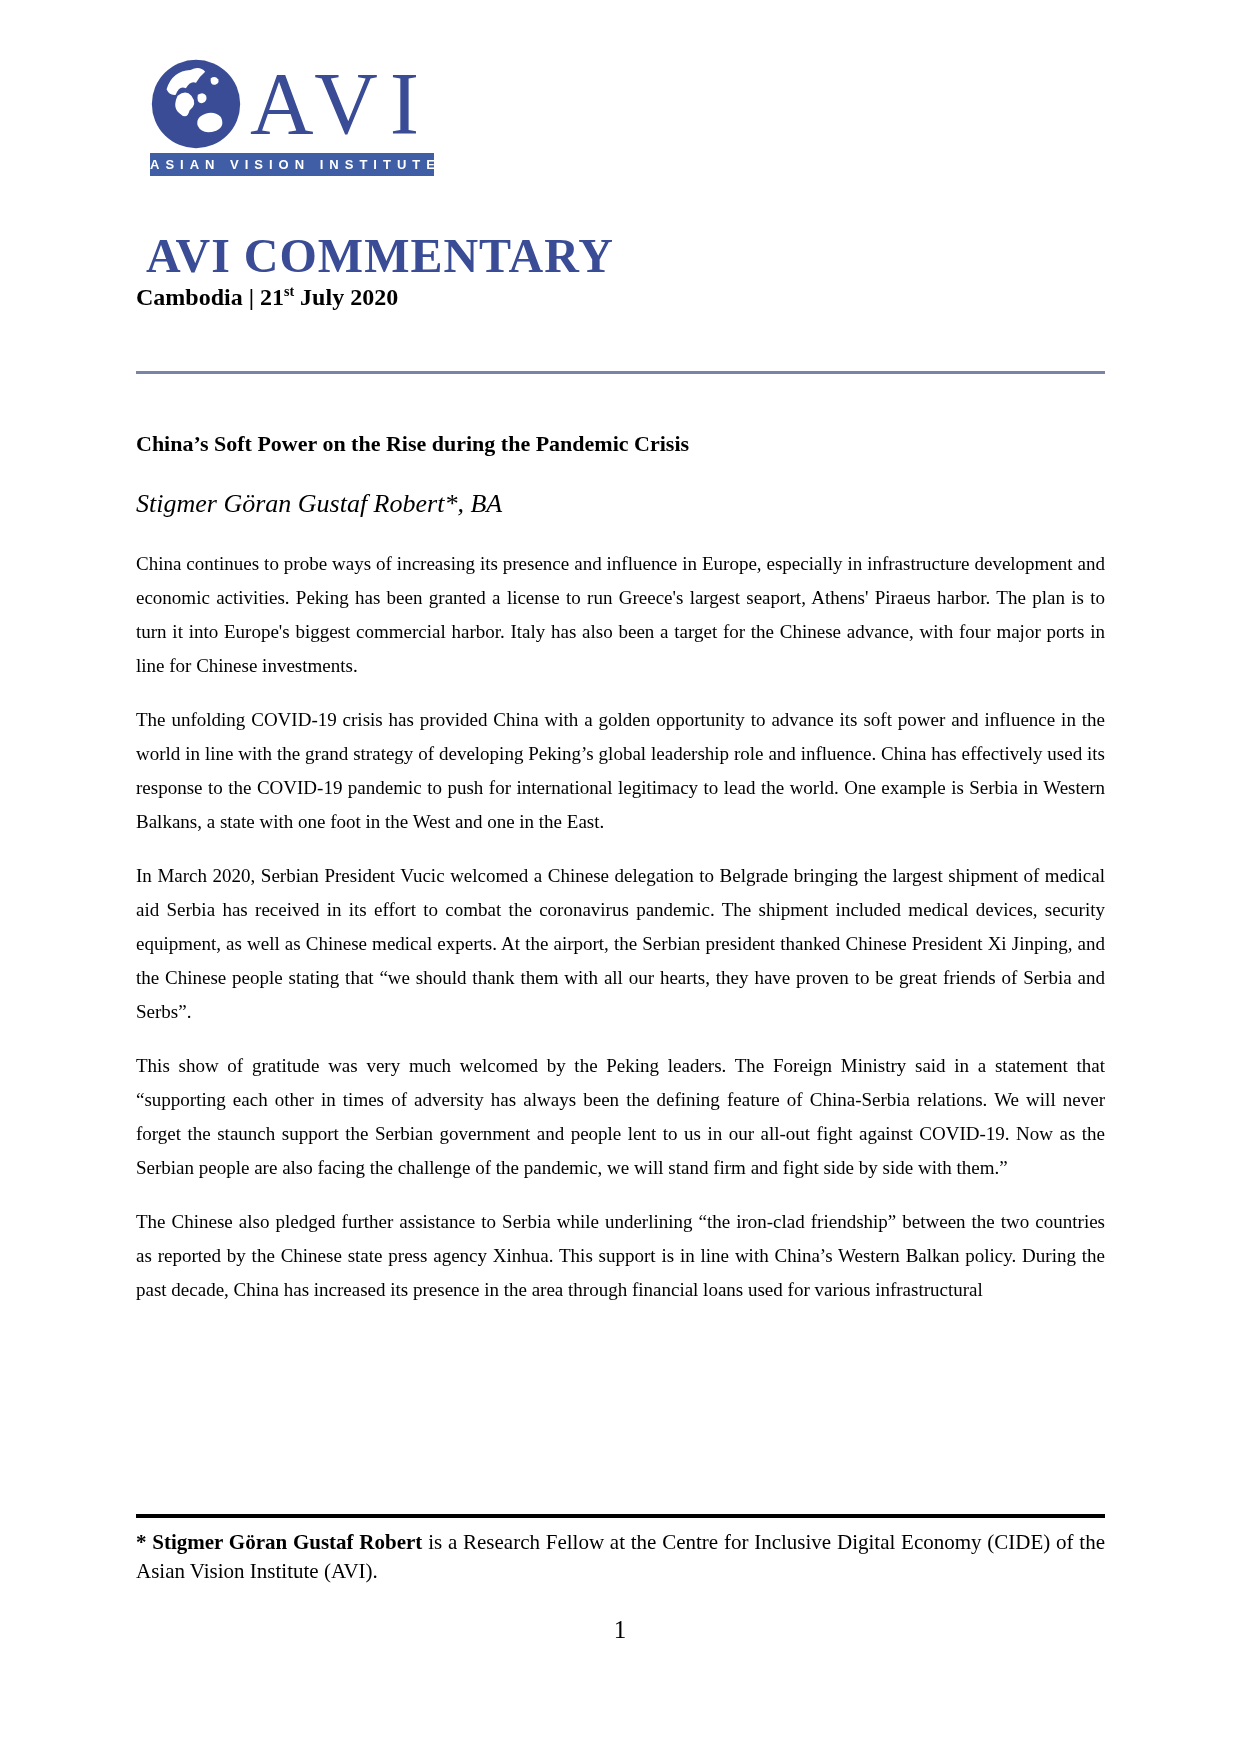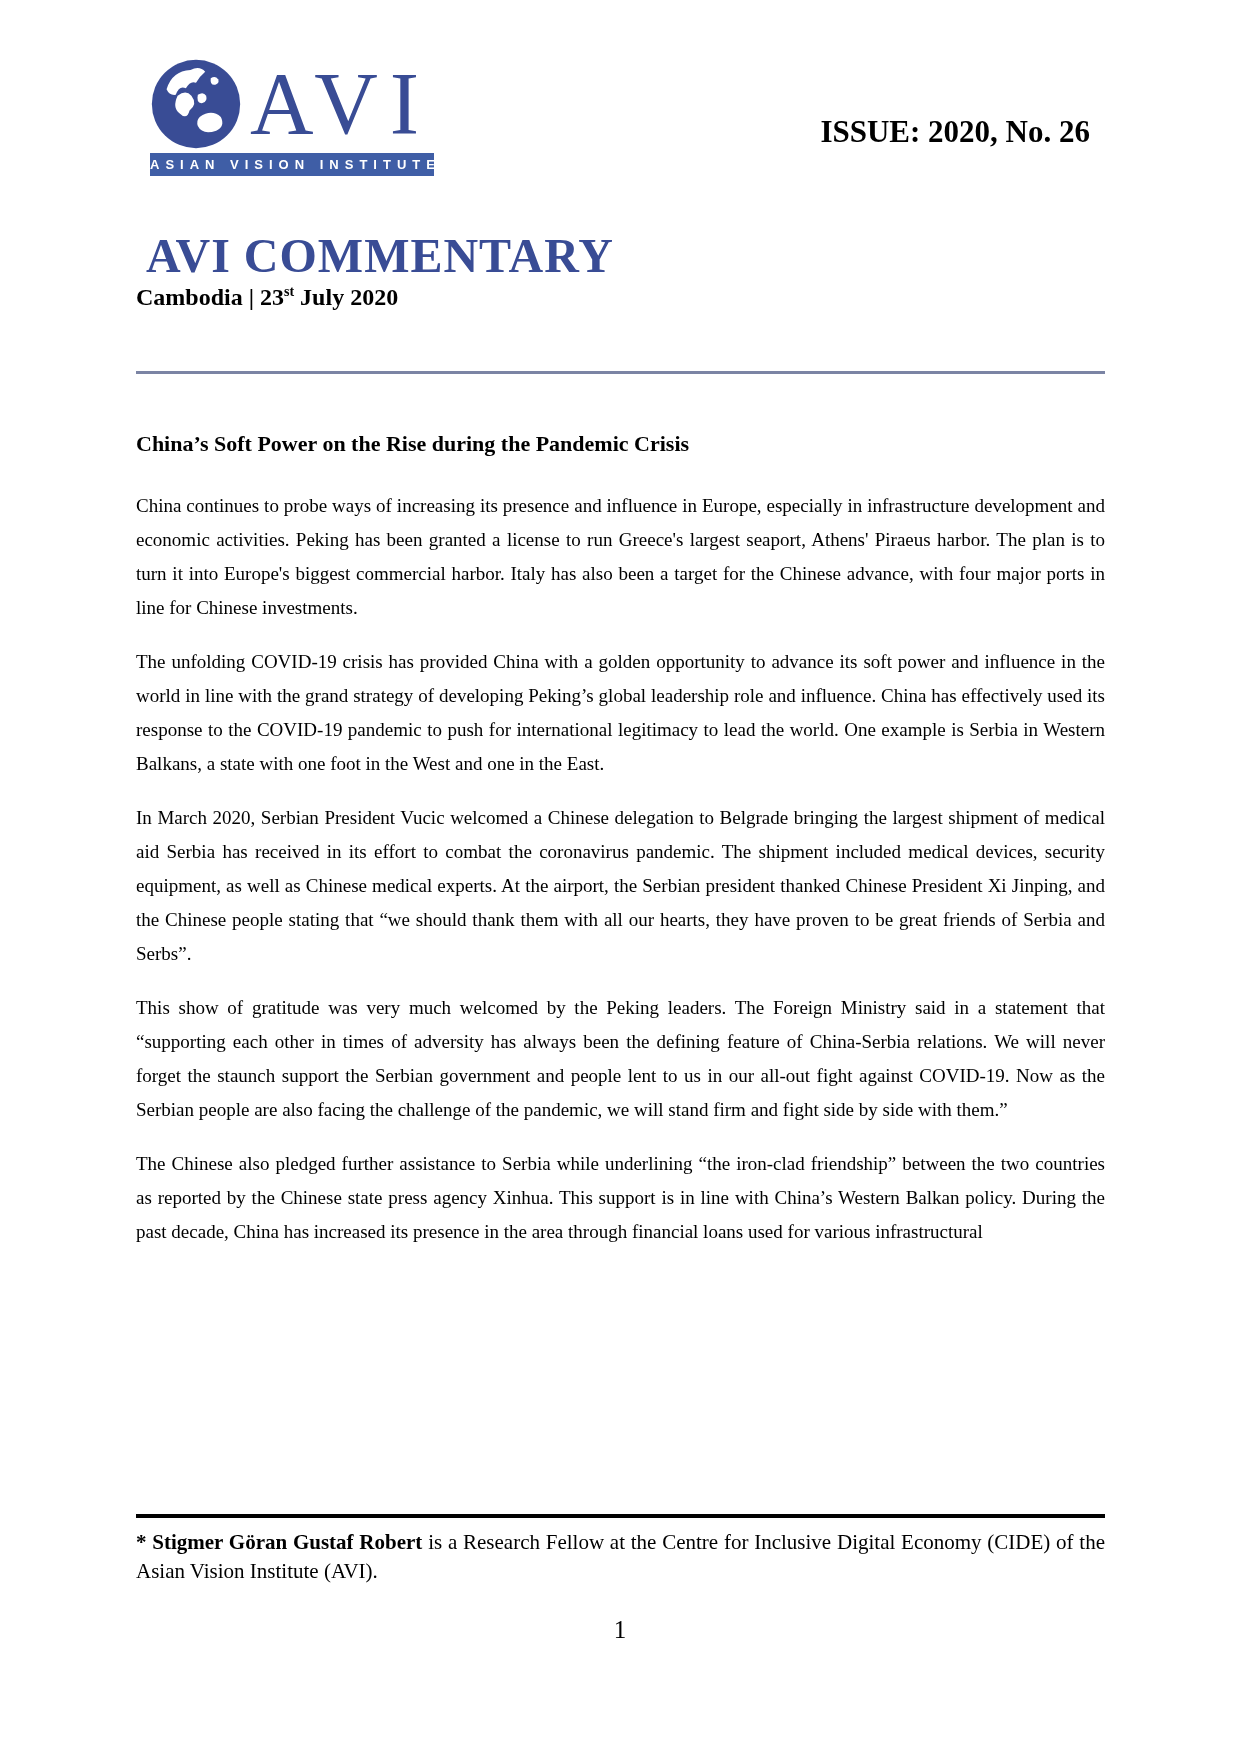--- a/index.html
+++ b/index.html
@@ -148,32 +148,32 @@
         <path fill="#ffffff" d="M30,41 q9,-7 15,0 q7,9 -2,16 q-3,11 -11,3 q-8,-6 -2,-19 Z"></path>
         <path fill="#ffffff" d="M52,40 q6,-4 9,1 q2,6 -4,8 q-7,1 -5,-9 Z"></path>
         <path fill="#ffffff" d="M54,64 q13,-9 23,0 q5,10 -5,15 q-15,5 -20,-5 q-2,-6 2,-10 Z"></path>
         <path fill="#ffffff" d="M66,22 q5,-3 8,1 q2,4 -3,6 q-6,1 -5,-7 Z"></path>
       </svg>
       <span class="logo-acronym">AVI</span>
     </div>
     <div class="logo-banner">ASIAN VISION INSTITUTE</div>
   </div>
 
-  <div class="issue">ISSUE: 2020, No. 26</div>
 
   <h1 class="masthead-title">AVI COMMENTARY</h1>
 
   <div class="dateline">
-    <span>Cambodia</span><span> | </span><span>23</span><sup>st</sup><span> July 2020</span>
+    <span>Cambodia</span><span> | </span><span>21</span><sup>st</sup><span> July 2020</span>
   </div>
 
   <div class="rule"></div>
 
   <main class="article">
     <h2 class="article-title">China’s Soft Power on the Rise during the Pandemic Crisis</h2>
+    <div class="article-author">Stigmer Göran Gustaf Robert*, BA</div>
     <p>China continues to probe ways of increasing its presence and influence in Europe, especially in infrastructure development and economic activities. Peking has been granted a license to run Greece's largest seaport, Athens' Piraeus harbor. The plan is to turn it into Europe's biggest commercial harbor. Italy has also been a target for the Chinese advance, with four major ports in line for Chinese investments.</p>
     <p>The unfolding COVID-19 crisis has provided China with a golden opportunity to advance its soft power and influence in the world in line with the grand strategy of developing Peking’s global leadership role and influence. China has effectively used its response to the COVID-19 pandemic to push for international legitimacy to lead the world. One example is Serbia in Western Balkans, a state with one foot in the West and one in the East.</p>
     <p>In March 2020, Serbian President Vucic welcomed a Chinese delegation to Belgrade bringing the largest shipment of medical aid Serbia has received in its effort to combat the coronavirus pandemic. The shipment included medical devices, security equipment, as well as Chinese medical experts. At the airport, the Serbian president thanked Chinese President Xi Jinping, and the Chinese people stating that “we should thank them with all our hearts, they have proven to be great friends of Serbia and Serbs”.</p>
     <p>This show of gratitude was very much welcomed by the Peking leaders. The Foreign Ministry said in a statement that “supporting each other in times of adversity has always been the defining feature of China-Serbia relations. We will never forget the staunch support the Serbian government and people lent to us in our all-out fight against COVID-19. Now as the Serbian people are also facing the challenge of the pandemic, we will stand firm and fight side by side with them.”</p>
     <p>The Chinese also pledged further assistance to Serbia while underlining “the iron-clad friendship” between the two countries as reported by the Chinese state press agency Xinhua. This support is in line with China’s Western Balkan policy. During the past decade, China has increased its presence in the area through financial loans used for various infrastructural</p>
   </main>
 
   <div class="footnote-sep"></div>
   <p class="footnote">
     <b>* Stigmer Göran Gustaf Robert</b><span> is a Research Fellow at the Centre for Inclusive Digital Economy (CIDE) of the Asian Vision Institute (AVI).</span>

